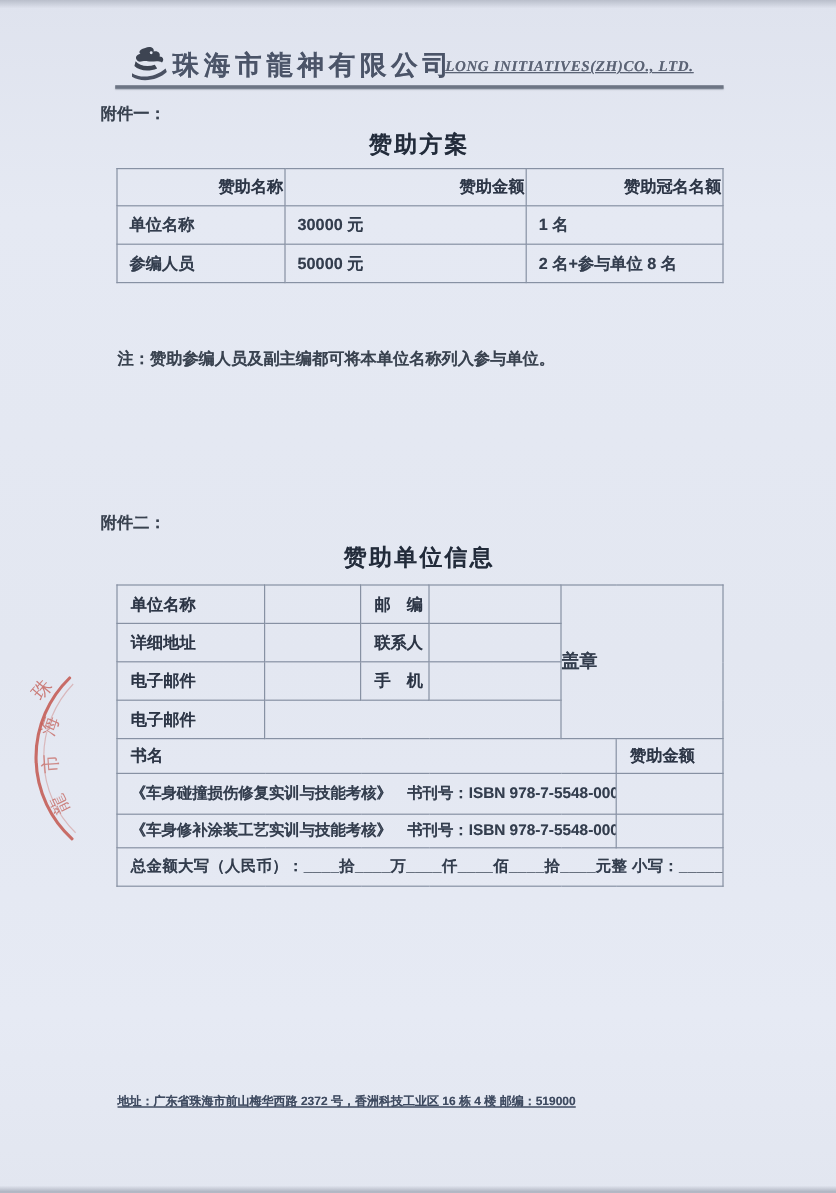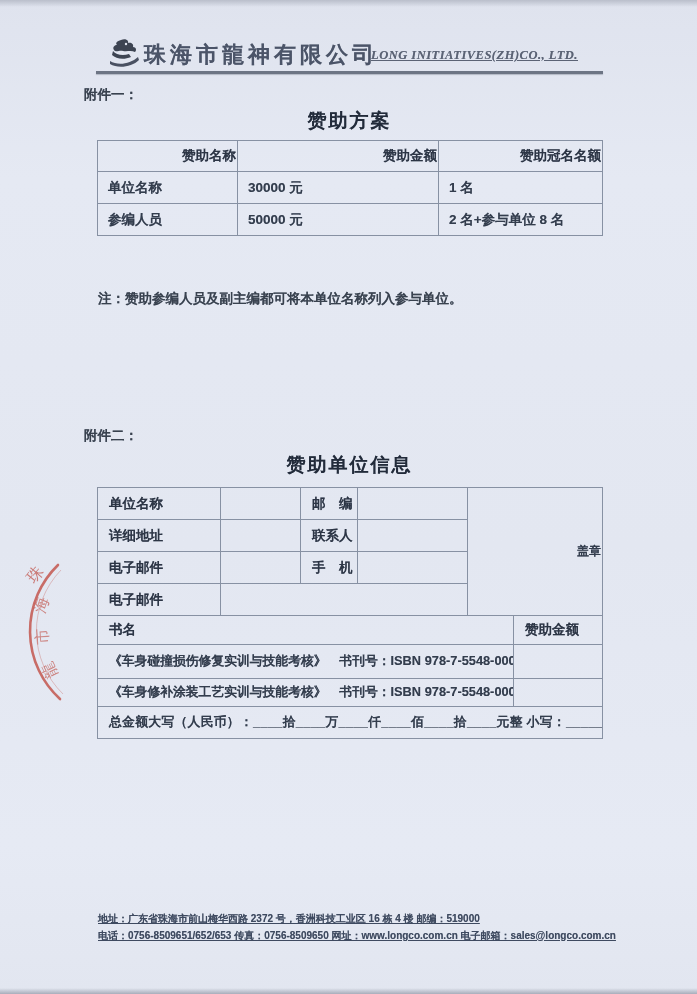--- a/index.html
+++ b/index.html
@@ -46,21 +46,21 @@
 
   .t1{position:absolute;left:97px;top:140px;width:505px;font-size:13.5px;}
   .t1 th{height:28px;text-align:right;padding-left:10px;font-weight:700;color:#2c3545;}
   .t1 td{height:29px;padding-left:10px;font-weight:600;color:#333d4d;}
 
   .note{position:absolute;left:98px;top:266px;width:505px;font-size:13.5px;font-weight:600;color:#39424f;margin-top:24px;}
 
   .t2{position:absolute;left:97px;top:487px;width:505px;font-size:13.5px;}
   .t2 td{height:29px;padding-left:11px;color:#333d4d;}
   .t2 td.lbl{font-weight:700;color:#2c3545;}
-  .t2 td.stamp-cell{text-align:right;padding-left:0;font-weight:600;font-size:12px;color:#333d4d;}
+  .t2 td.stamp-cell{text-align:left;padding-left:0;font-weight:600;font-size:15px;color:#333d4d;}
   .t2 tr.rh27 td{height:26px;}
   .t2 tr.rh32 td{height:31px;}
   .t2 tr.rh26 td{height:25px;}
   .t2 td.book{font-weight:600;font-size:12.8px;}
   .t2 td.total{font-weight:700;font-size:12.8px;letter-spacing:.3px;}
 
   
   .stamp{position:absolute;left:0px;top:520px;width:240px;height:240px;filter:blur(.4px);opacity:.85;pointer-events:none;}
 
   .footer{position:absolute;left:98px;top:911px;width:560px;font-size:10px;line-height:16.5px;font-weight:600;color:#3e4a60;white-space:nowrap;text-decoration:underline;}
@@ -172,15 +172,14 @@
     <path d="M58,45 A92,92 0 0 0 60,179" fill="none" stroke="#c0473d" stroke-width="2.6" stroke-linecap="round" opacity="0.9"></path>
     <path d="M61,50 A88,88 0 0 0 63,174" fill="none" stroke="#c0473d" stroke-width="1" opacity="0.35"></path>
     <text x="34" y="64" font-size="16" fill="#bf4a40" opacity="0.8" transform="rotate(-50 34 64)">珠</text>
     <text x="44" y="94" font-size="16" fill="#bf4a40" opacity="0.75" transform="rotate(-72 44 94)">海</text>
     <text x="48" y="124" font-size="16" fill="#bf4a40" opacity="0.7" transform="rotate(-94 48 124)">市</text>
     <text x="58" y="155" font-size="16" fill="#bf4a40" opacity="0.75" transform="rotate(-116 58 155)">龍</text>
   </svg>
 
   <div class="footer">
     <div class="soft">地址：广东省珠海市前山梅华西路 2372 号，香洲科技工业区 16 栋 4 楼  邮编：519000</div>
-    <div class="soft">电话：0756-8509651/652/653  传真：0756-8509650  网址：www.longco.com.cn  电子邮箱：sales@longco.com.cn</div>
   </div>
 </div>
 
 </body></html>

